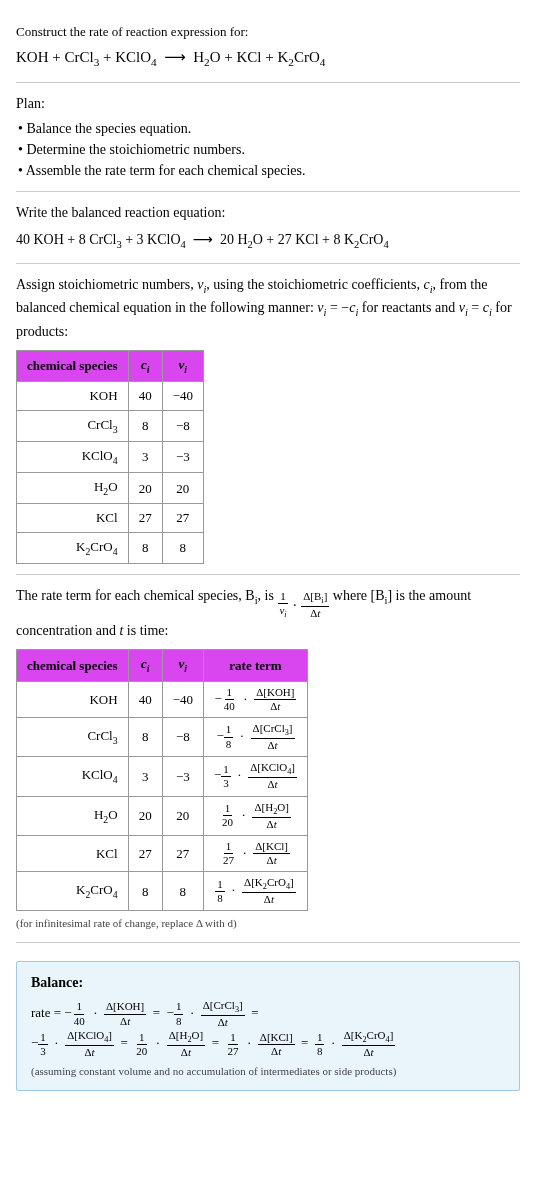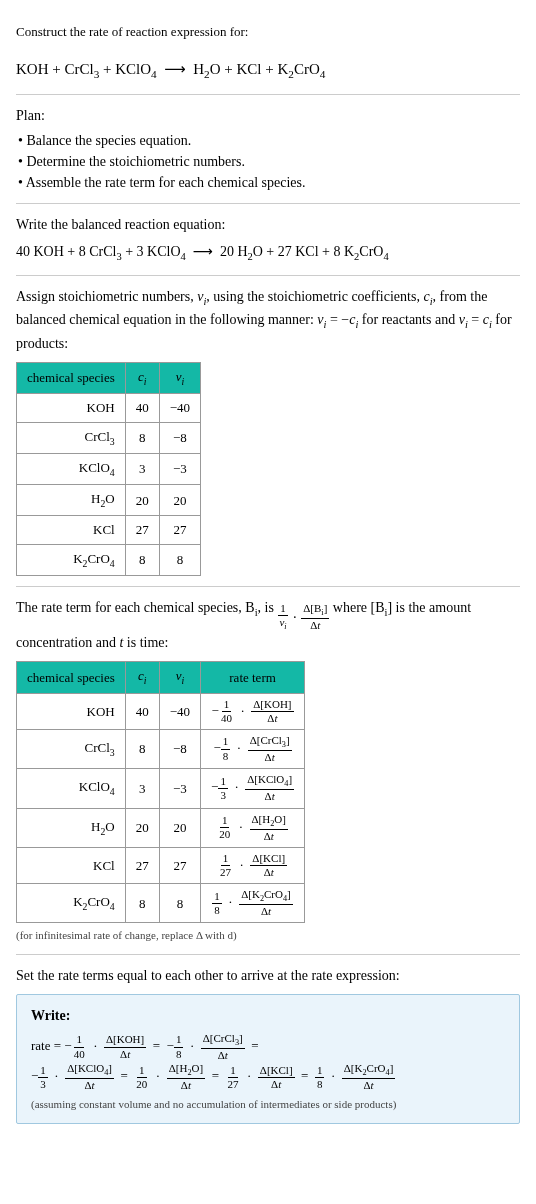--- a/index.html
+++ b/index.html
@@ -13,21 +13,21 @@
       padding: 12px 16px;
       line-height: 1.5;
     }
     .section {
       padding: 10px 0;
       border-bottom: 1px solid #ccc;
     }
     .section:last-child { border-bottom: none; }
     .title-line {
       font-size: 13px;
-      margin-bottom: 16px;
+      margin-bottom: 4px;
     }
     .reaction-line {
       font-size: 15px;
       margin-bottom: 2px;
     }
     .plan-section { padding: 10px 0; border-bottom: 1px solid #ccc; }
     .plan-title { margin-bottom: 4px; }
     .plan-item { margin-left: 2px; }
     .balanced-section { padding: 10px 0; border-bottom: 1px solid #ccc; }
     .stoich-section { padding: 10px 0; border-bottom: 1px solid #ccc; }
@@ -38,22 +38,22 @@
       border-collapse: collapse;
       margin-top: 8px;
       font-size: 13px;
     }
     table th, table td {
       border: 1px solid #999;
       padding: 4px 10px;
       text-align: center;
     }
     table th {
-      background: #14b8a6;
-      font-weight: normal;
+      background: #d946ef;
+      font-weight: bold;
     }
     table td:first-child {
       text-align: right;
     }
 
     .answer-box {
       border: 1px solid #a0c8e0;
       background: #eaf4fb;
       padding: 10px 14px;
       margin-top: 8px;
@@ -282,23 +282,22 @@
               <span class="den">Δ<i>t</i></span>
             </span>
         </td>
       </tr>
     </tbody>
   </table>
   <div class="note">(for infinitesimal rate of change, replace Δ with d)</div>
 </div>
 
 <div class="answer-section">
-  <div class="para">Set the rate terms equal to each other to arrive at the rate expression:</div>
   <div class="answer-box">
-    <div class="answer-label">Write:</div>
+    <div class="answer-label">Balance:</div>
     <div style="line-height:2.2;font-size:13px;">
       
       <span>rate = </span>
       −<span class="frac" style="display:inline-flex;vertical-align:middle;font-size:11px;">
           <span class="num">1</span>
           <span class="den">40</span>
         </span>
       &nbsp;·&nbsp;
       <span class="frac" style="display:inline-flex;vertical-align:middle;font-size:11px;">
           <span class="num">Δ[KOH]</span>

